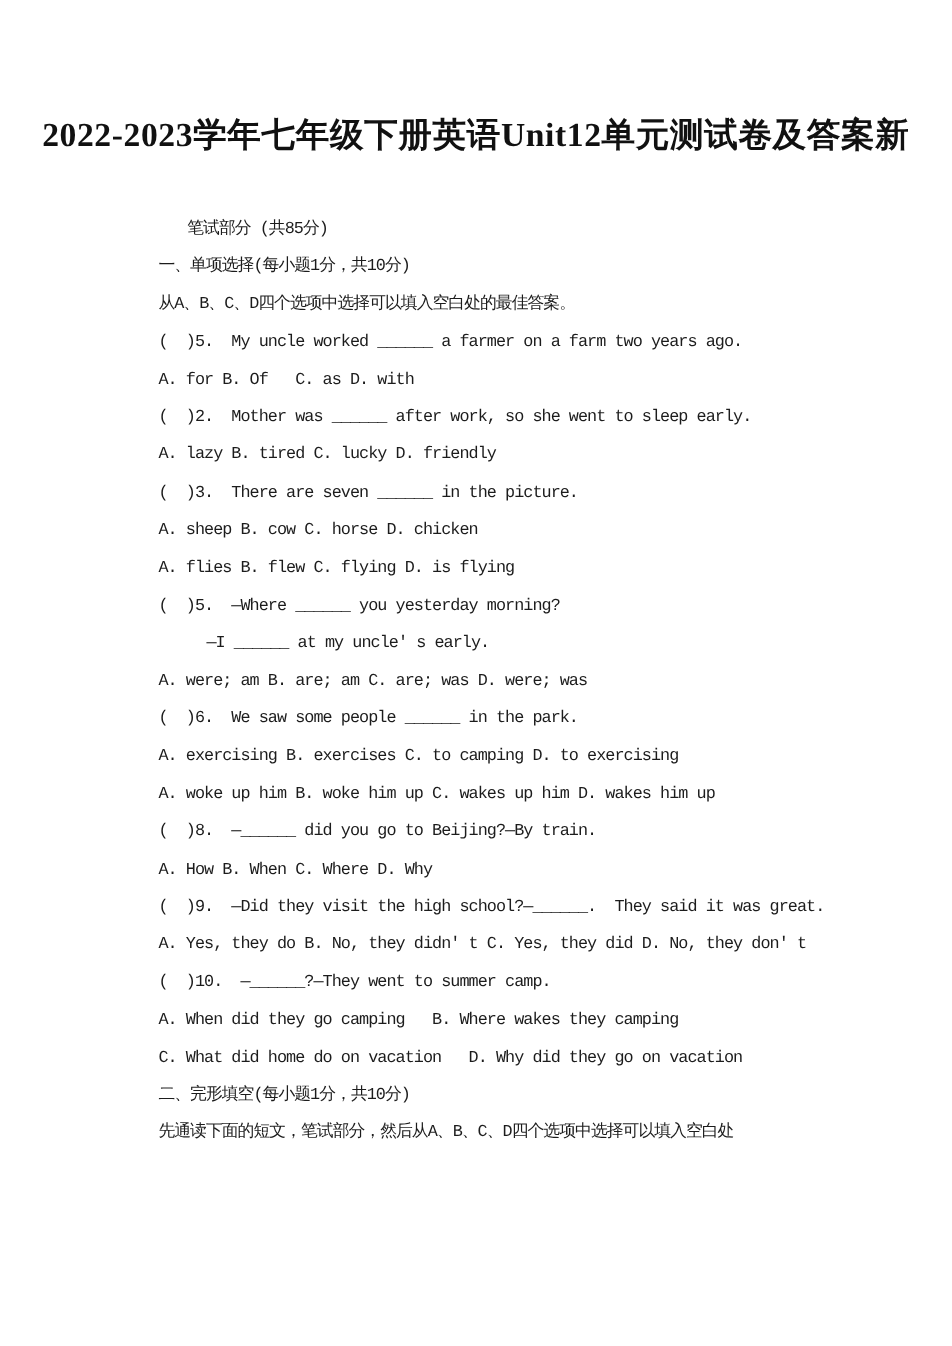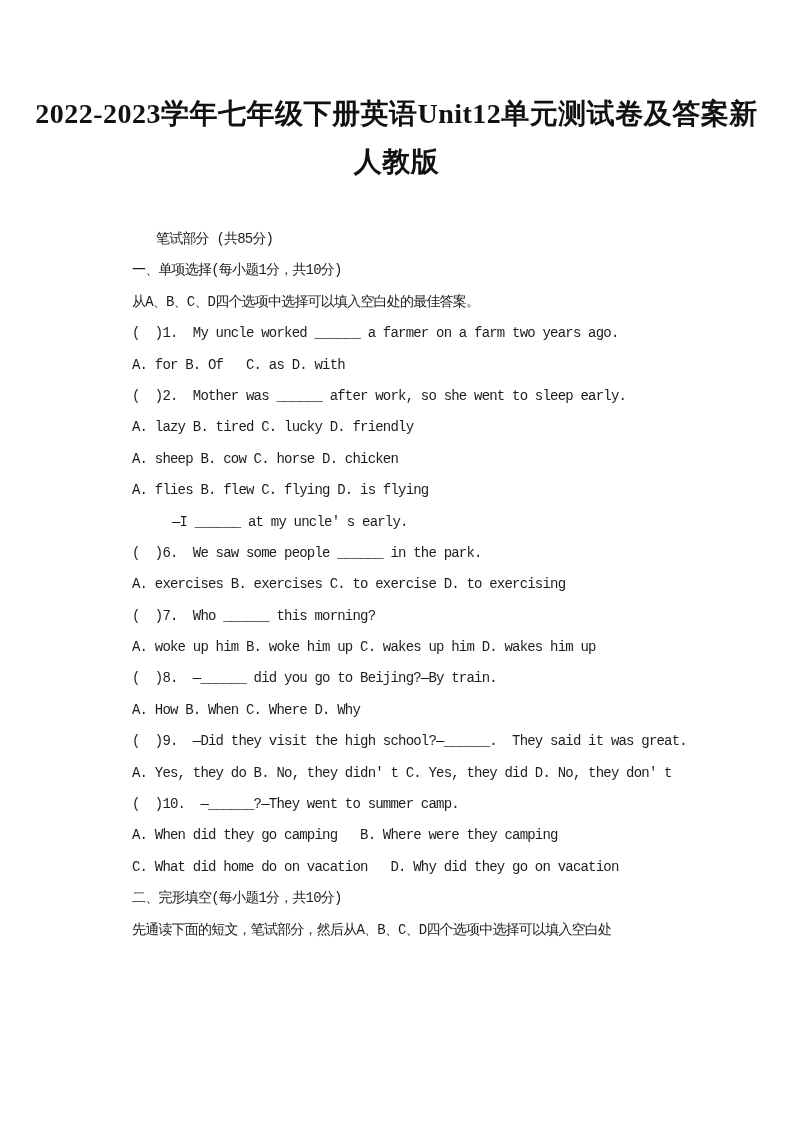--- a/index.html
+++ b/index.html
@@ -41,40 +41,41 @@
     height: 31.4px;
     white-space: pre;
   }
 </style>
 </head>
 <body>
 
 <div class="page">
   <div class="title-block">
     <div>2022-2023学年七年级下册英语Unit12单元测试卷及答案新</div>
-    <div>人教版</div>
   </div>
   <div class="body-text">
       <div class="line" style="padding-left: 24px; margin-top: 38px;">笔试部分 (共85分)</div>
       <div class="line">一、单项选择(每小题1分，共10分)</div>
       <div class="line">从A、B、C、D四个选项中选择可以填入空白处的最佳答案。</div>
-      <div class="line">(  )1.  My uncle worked ______ a farmer on a farm two years ago.</div>
+      <div class="line">(  )5.  My uncle worked ______ a farmer on a farm two years ago.</div>
       <div class="line">A. for B. Of   C. as D. with</div>
       <div class="line">(  )2.  Mother was ______ after work, so she went to sleep early.</div>
       <div class="line">A. lazy B. tired C. lucky D. friendly</div>
+      <div class="line">(  )3.  There are seven ______ in the picture.</div>
       <div class="line">A. sheep B. cow C. horse D. chicken</div>
       <div class="line">A. flies B. flew C. flying D. is flying</div>
+      <div class="line">(  )5.  —Where ______ you yesterday morning?</div>
       <div class="line" style="padding-left: 40px;">—I ______ at my uncle' s early.</div>
+      <div class="line">A. were; am B. are; am C. are; was D. were; was</div>
       <div class="line">(  )6.  We saw some people ______ in the park.</div>
-      <div class="line">A. exercises B. exercises C. to exercise D. to exercising</div>
-      <div class="line">(  )7.  Who ______ this morning?</div>
+      <div class="line">A. exercising B. exercises C. to camping D. to exercising</div>
       <div class="line">A. woke up him B. woke him up C. wakes up him D. wakes him up</div>
       <div class="line">(  )8.  —______ did you go to Beijing?—By train.</div>
       <div class="line">A. How B. When C. Where D. Why</div>
       <div class="line">(  )9.  —Did they visit the high school?—______.  They said it was great.</div>
       <div class="line">A. Yes, they do B. No, they didn' t C. Yes, they did D. No, they don' t</div>
       <div class="line">(  )10.  —______?—They went to summer camp.</div>
-      <div class="line">A. When did they go camping   B. Where were they camping</div>
+      <div class="line">A. When did they go camping   B. Where wakes they camping</div>
       <div class="line">C. What did home do on vacation   D. Why did they go on vacation</div>
       <div class="line">二、完形填空(每小题1分，共10分)</div>
       <div class="line">先通读下面的短文，笔试部分，然后从A、B、C、D四个选项中选择可以填入空白处</div>
     </div>
 </div>
 
 </body></html>

